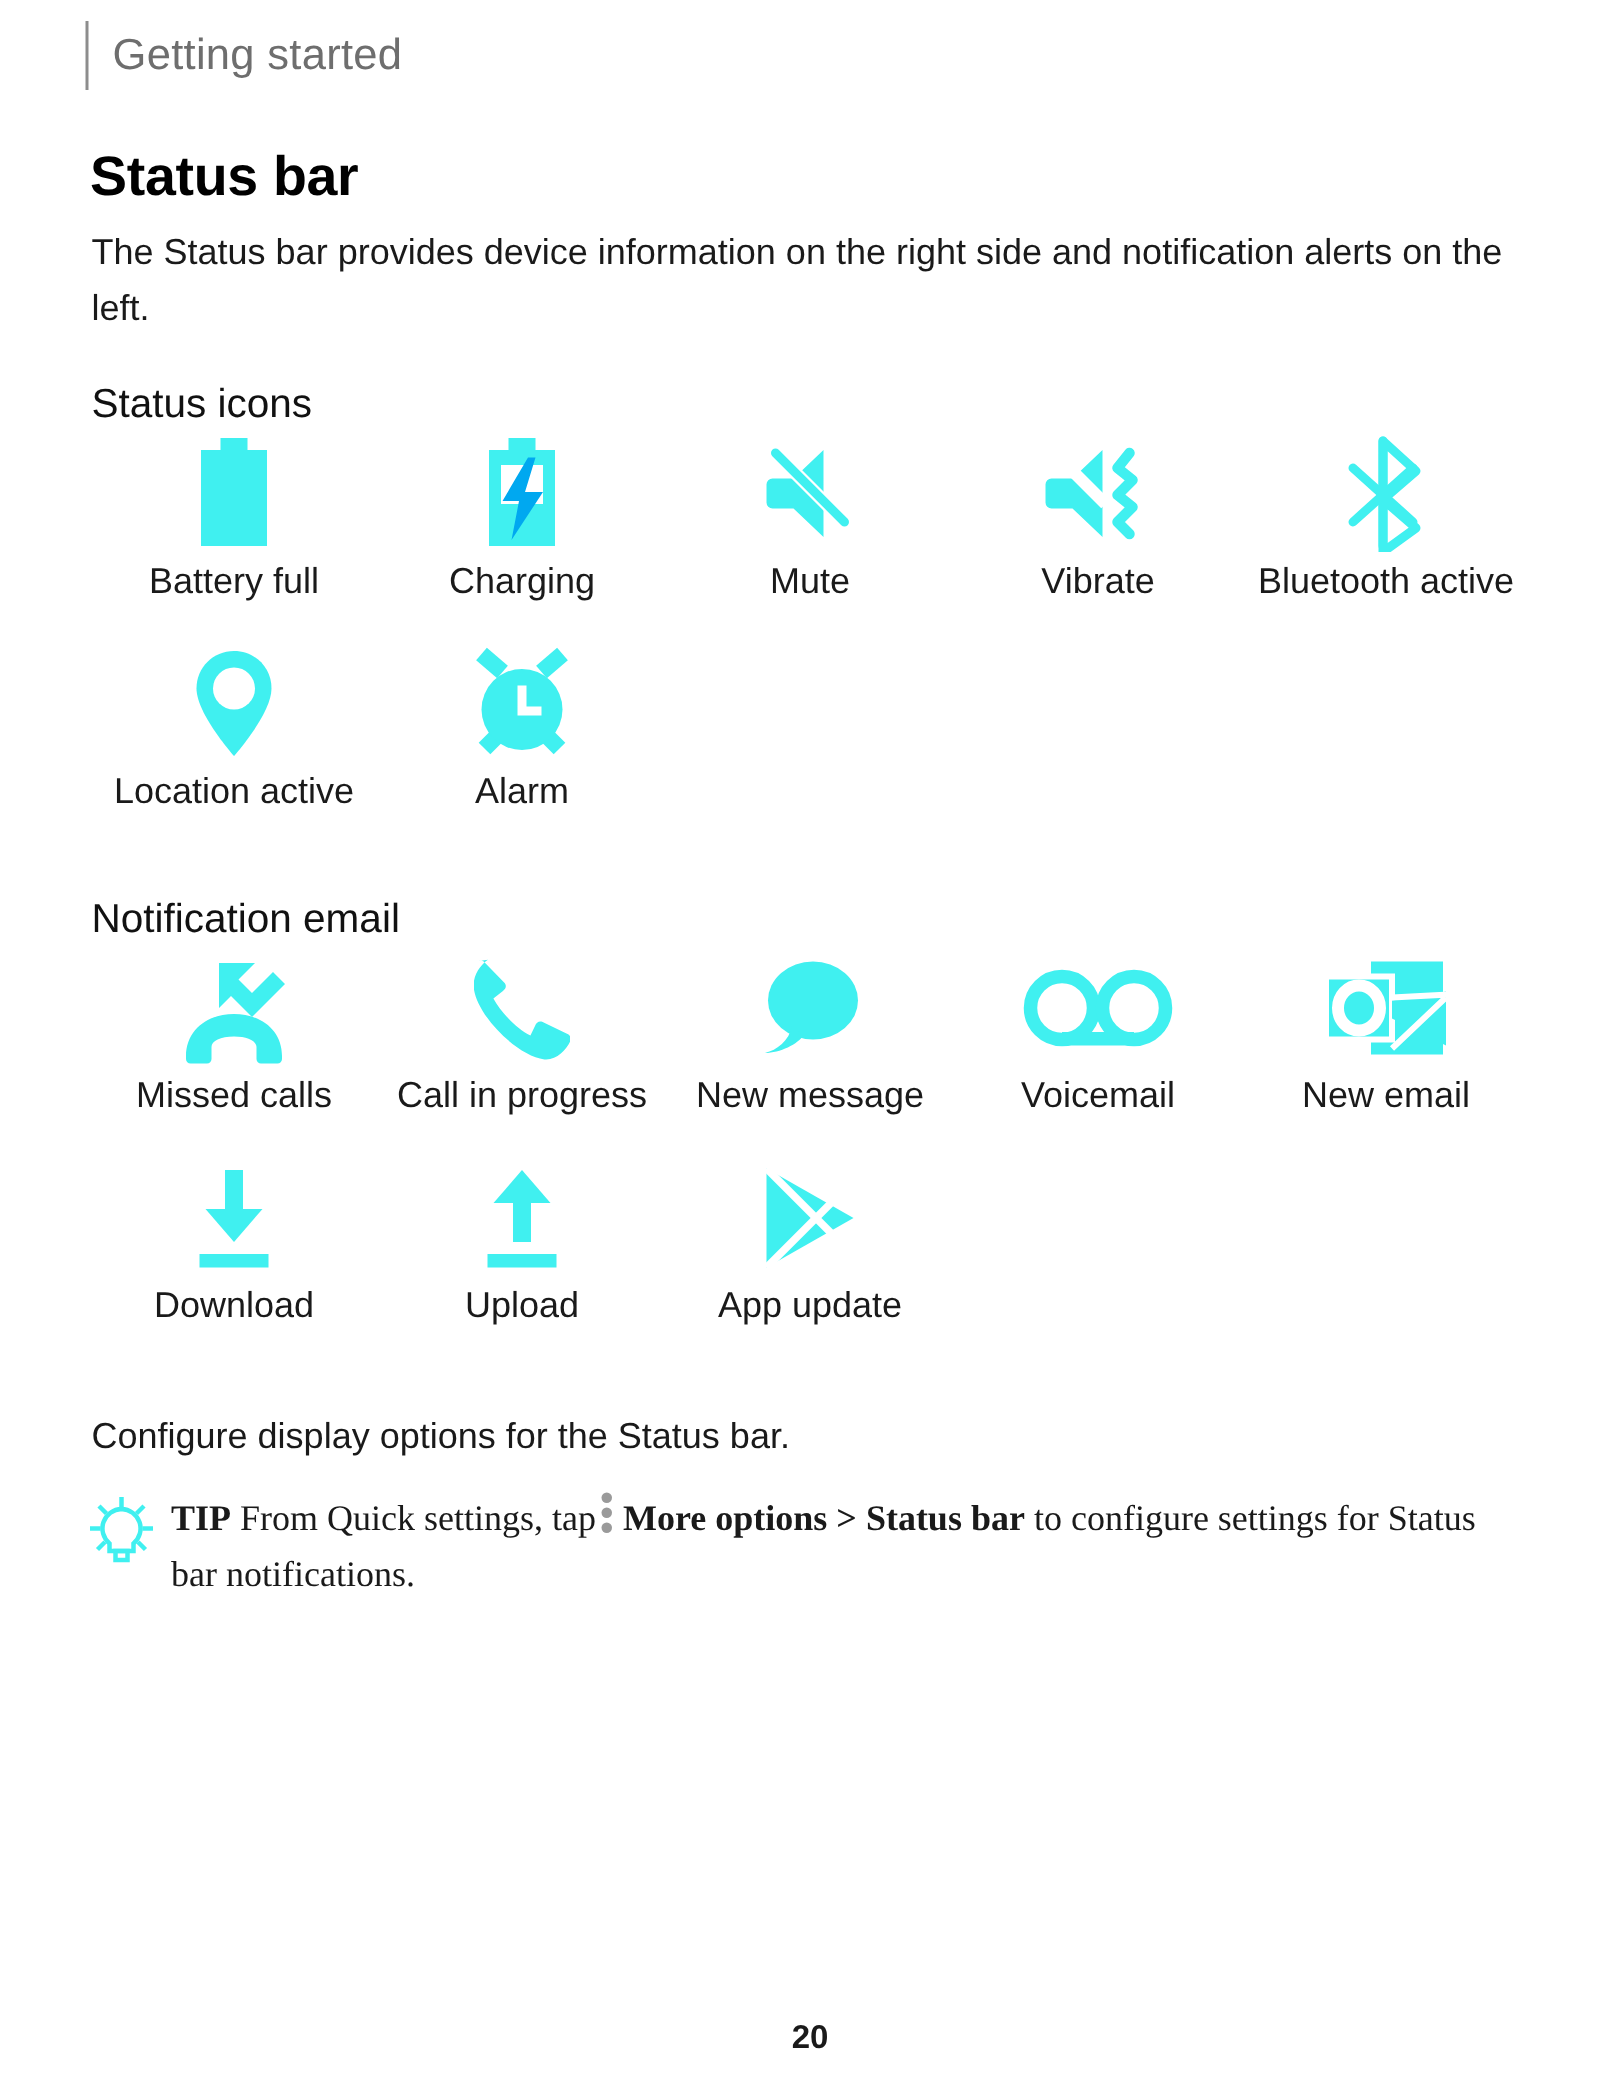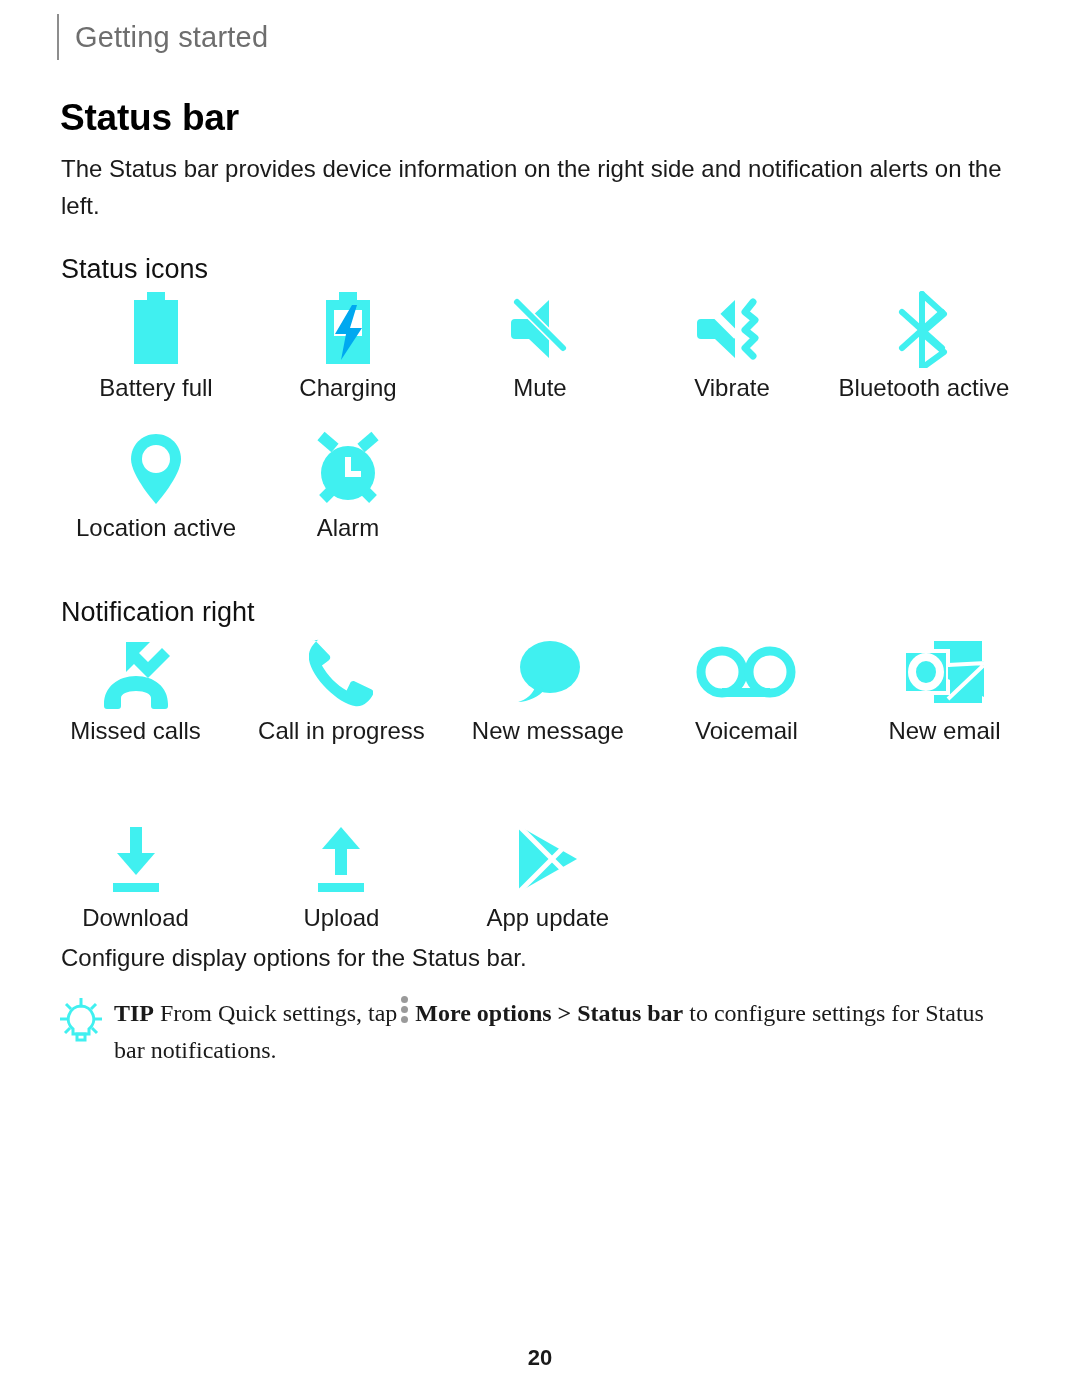--- a/index.html
+++ b/index.html
@@ -68,21 +68,21 @@
   
   .grid {
     position: absolute;
     left: 60px;
     width: 960px;
     display: grid;
     grid-template-columns: repeat(5, 1fr);
     row-gap: 0px;
   }
   .grid.status { top: 290px; }
-  .grid.notif  { top: 633px; gap: 47px; }
+  .grid.notif  { top: 633px; }
 
   .cell {
     display: flex;
     flex-direction: column;
     align-items: center;
     height: 140px;
   }
   .icon-box {
     height: 78px;
     display: flex;
@@ -254,21 +254,21 @@
           <line x1="64" y1="68" x2="52" y2="56" stroke="#40F0F0" stroke-width="11"></line>
           <circle cx="39" cy="42" r="27" fill="#40F0F0"></circle>
           <path d="M39 26 v17 h13" fill="none" stroke="#ffffff" stroke-width="6"></path>
         </svg>
       </div>
       <div class="cell-label">Alarm</div>
     </div>
 
   </div>
 
-  <h2 class="h2 notif">Notification right</h2>
+  <h2 class="h2 notif">Notification email</h2>
 
   <div class="grid notif">
 
     <div class="cell">
       <div class="icon-box">
         <svg width="80" height="76" viewBox="0 0 80 76">
           <polygon points="20,8 54,8 43,19 52,28 66,14 74,22 52,44 38,30 30,38 30,8" fill="#40F0F0"></polygon>
           <path d="M8 70 c0 -17 14 -28 32 -28 s32 11 32 28 v2 a3 3 0 0 1 -3 3 H58 a3 3 0 0 1 -3 -3 v-8 c0 -4 -6 -7 -15 -7 s-15 3 -15 7 v8 a3 3 0 0 1 -3 3 H11 a3 3 0 0 1 -3 -3 z" fill="#40F0F0"></path>
         </svg>
       </div>

